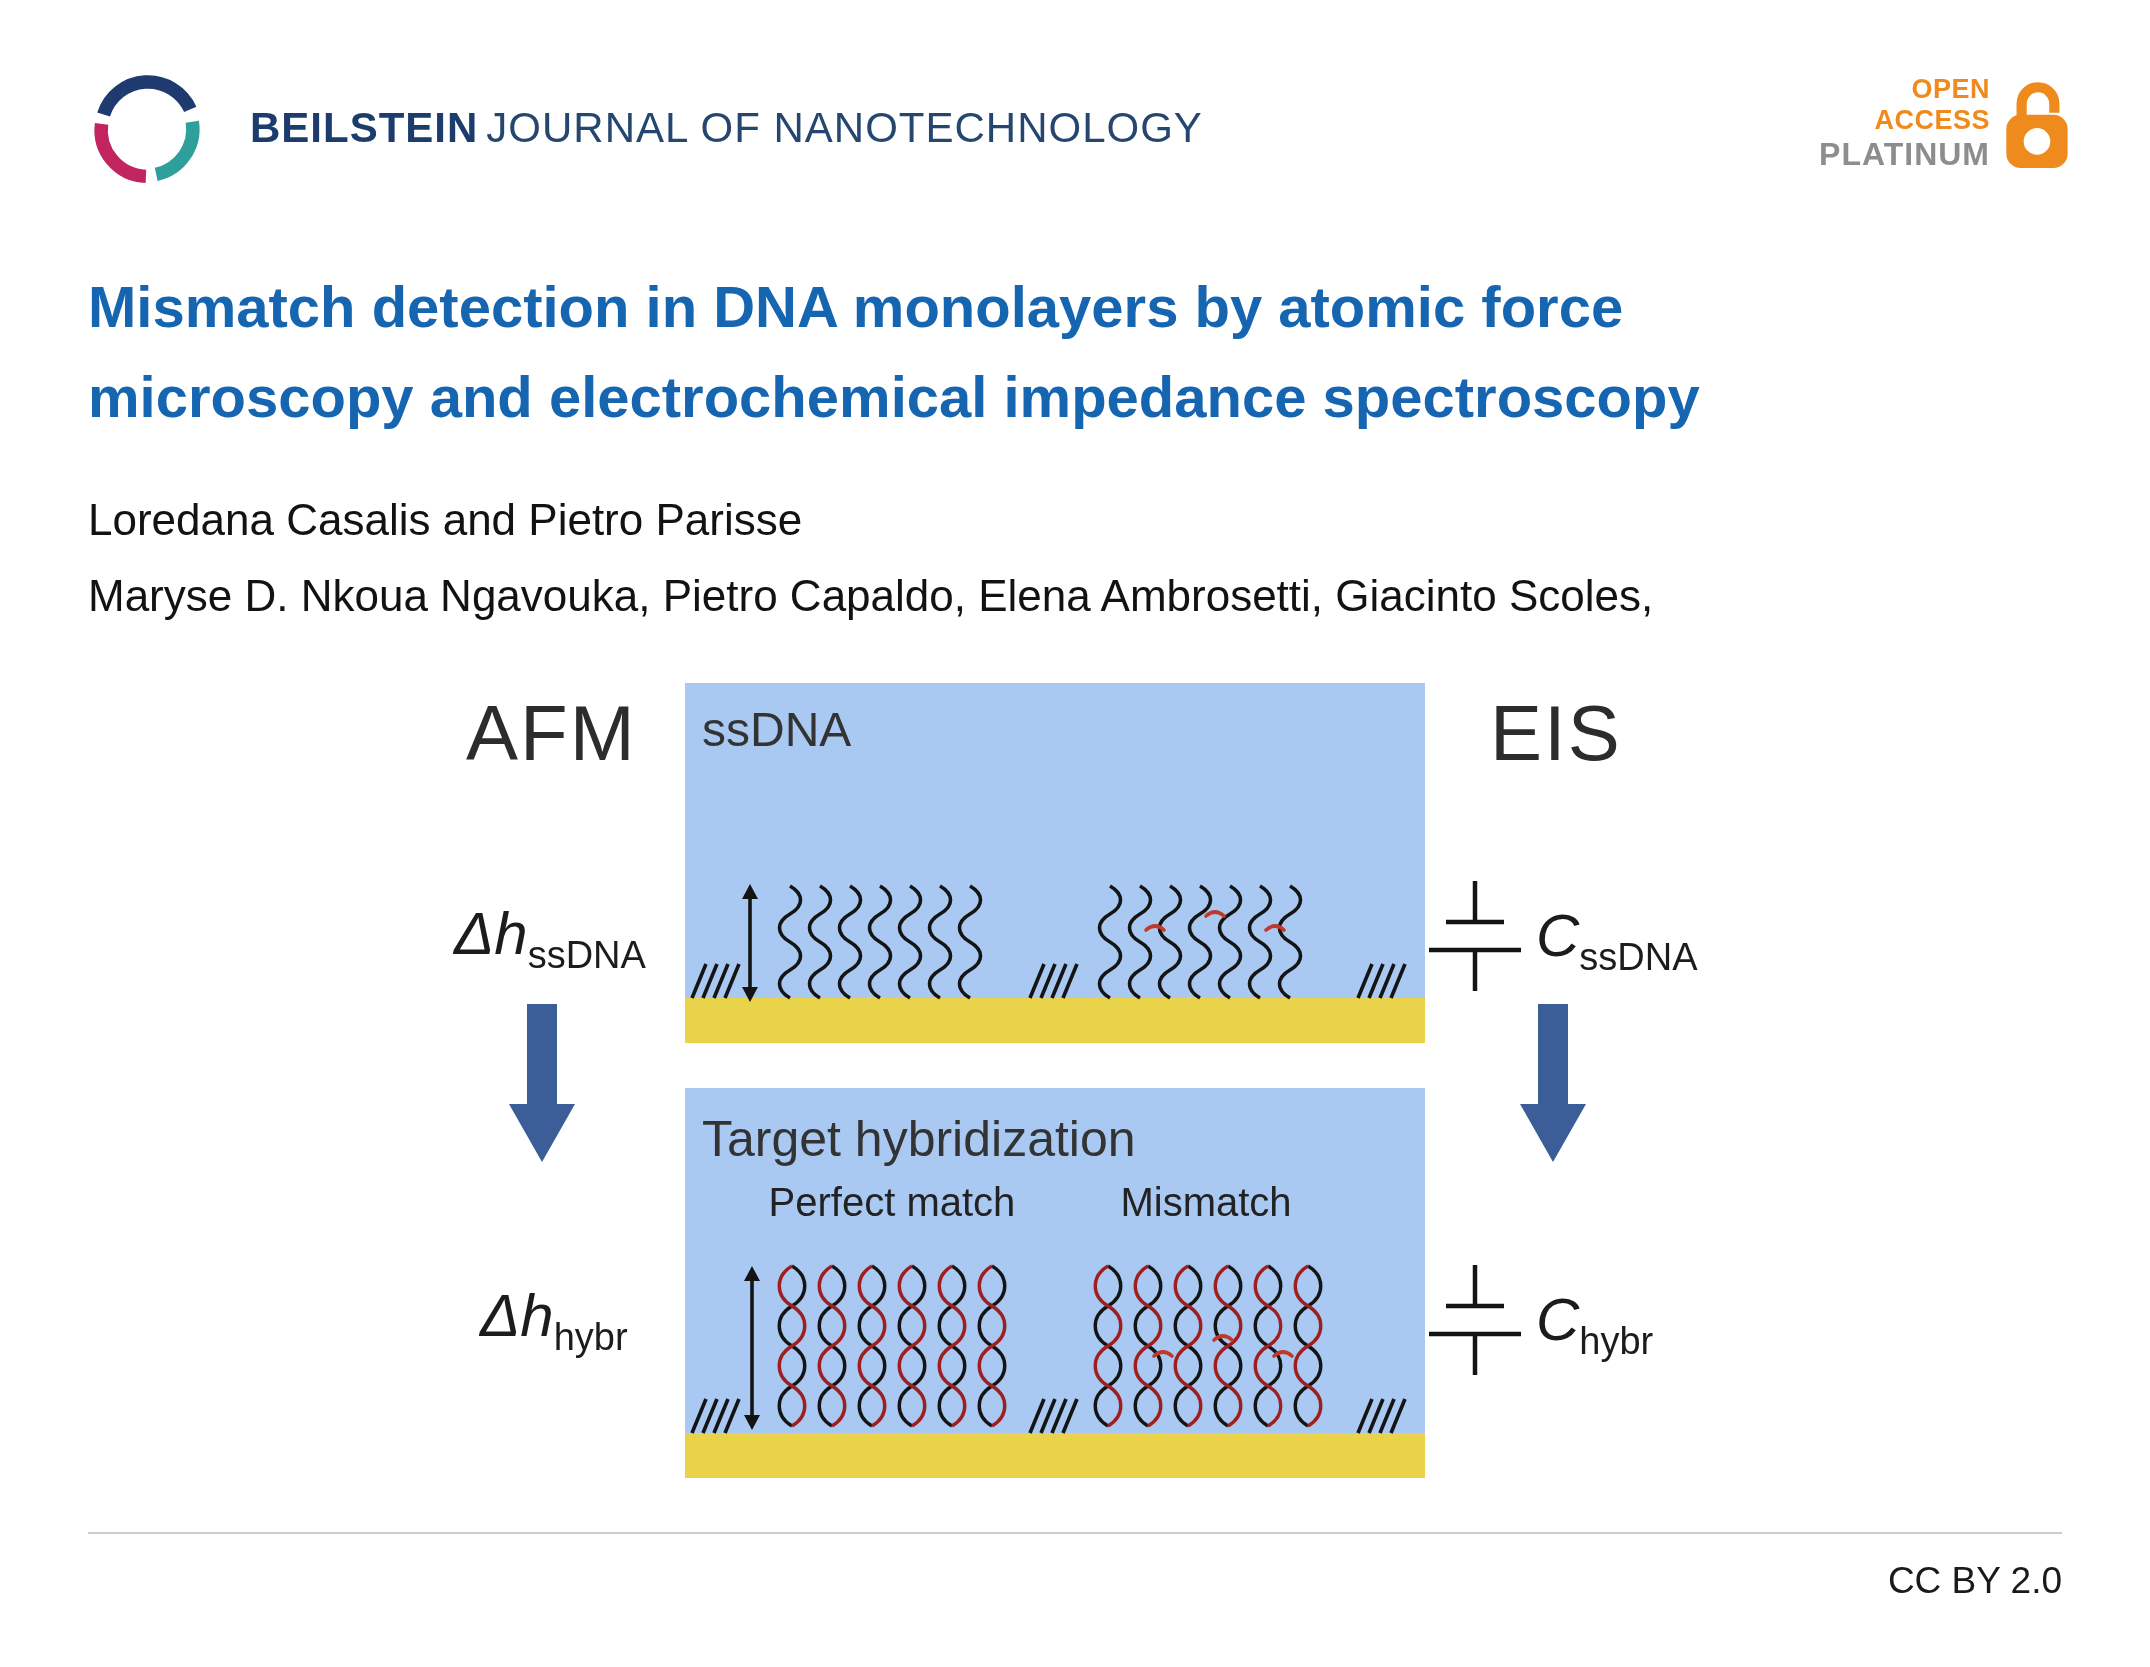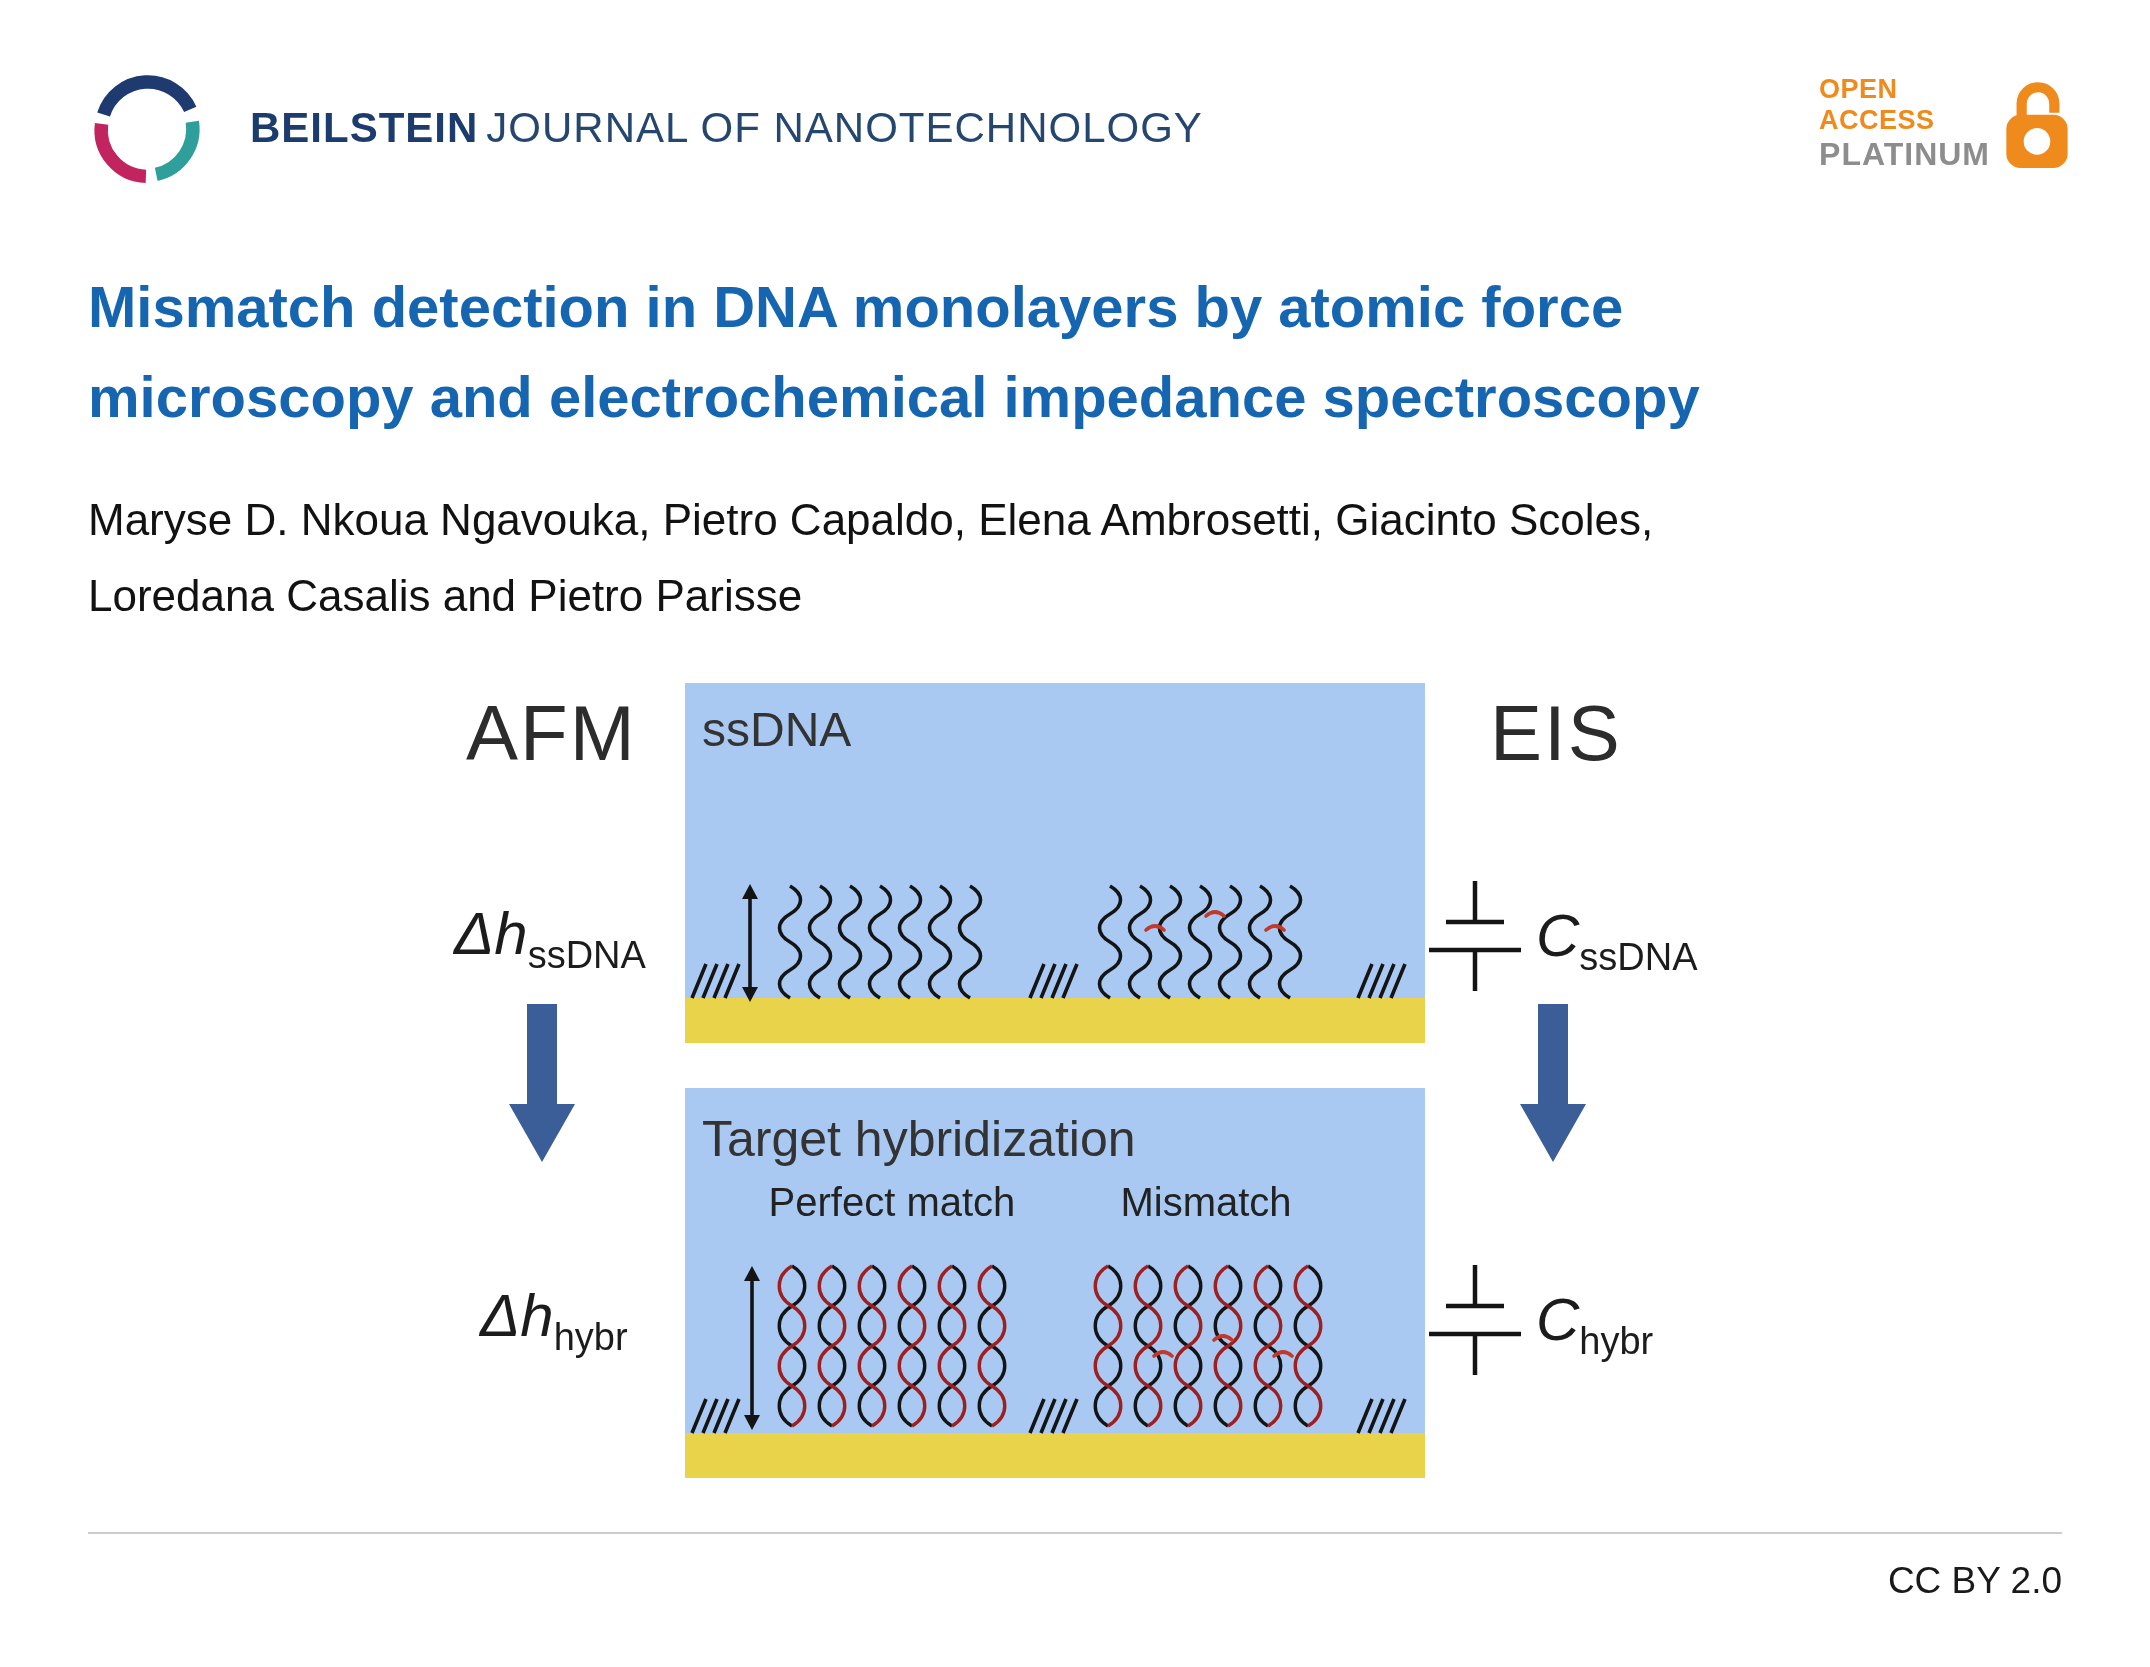--- a/index.html
+++ b/index.html
@@ -6,21 +6,21 @@
   html,body { background:#ffffff; }
   body { font-family:"Liberation Sans", sans-serif; }
   .page { position:relative; width:2150px; height:1667px; background:#ffffff; overflow:hidden; }
 
   
   .logo { position:absolute; left:85px; top:64px; width:128px; height:132px; }
   .journal-name { position:absolute; left:250px; top:104px; font-size:42px; color:#1c3c6e; letter-spacing:1px; white-space:nowrap; }
   .journal-name .jbold { font-weight:700;text-align:center; }
   .journal-name .jrest { font-weight:400; margin-left:8px; color:#24466f; }
   .oa-badge { position:absolute; right:76px; top:74px; display:flex; align-items:center; gap:12px; }
-  .oa-text { line-height:1.14; }
+  .oa-text { text-align:right; line-height:1.14; }
   .oa-line { font-weight:700; font-size:27px; color:#ef8a1d; letter-spacing:0.5px; }
   .oa-line.platinum { font-size:32px; color:#8d8d8d; letter-spacing:1px; }
   .oa-lock { width:72px; height:94px; }
 
   
   .title { position:absolute; left:88px; top:262px; font-size:58px; font-weight:700; color:#1565b0; line-height:1.55; }
   .authors { position:absolute; left:88px; top:482px; font-size:44px; font-weight:400; color:#121212; line-height:1.72; }
 
   
   .figure { position:absolute; left:440px; top:668px; }
@@ -73,22 +73,22 @@
       <circle cx="33" cy="64" r="13" fill="#ffffff"></circle>
     </svg>
   </div>
 
   <h1 class="title">
     <div>Mismatch detection in DNA monolayers by atomic force</div>
     <div>microscopy and electrochemical impedance spectroscopy</div>
   </h1>
 
   <div class="authors">
+    <div>Loredana Casalis and Pietro Parisse</div>
     <div>Maryse D. Nkoua Ngavouka, Pietro Capaldo, Elena Ambrosetti, Giacinto Scoles,</div>
-    <div>Loredana Casalis and Pietro Parisse</div>
   </div>
 
   <svg class="figure" width="1280" height="830" viewBox="0 0 1280 830">
     <defs>
       <path id="ss" d="M0,0 C14,8 14,20 0,28 C-14,36 -14,48 0,56 C14,64 14,76 0,84 C-14,92 -14,104 0,112"></path>
       <path id="hatch" d="M2,36 L16,2 M13,36 L27,2 M24,36 L38,2 M35,36 L49,2"></path>
       <g id="helix">
         <path class="h-black" d="M0,0 C17,10 17,30 0,40 C-17,50 -17,70 0,80 C17,90 17,110 0,120 C-17,130 -17,150 0,160"></path>
         <path class="h-red" d="M0,0 C-17,10 -17,30 0,40 C17,50 17,70 0,80 C-17,90 -17,110 0,120 C17,130 17,150 0,160"></path>
       </g>

